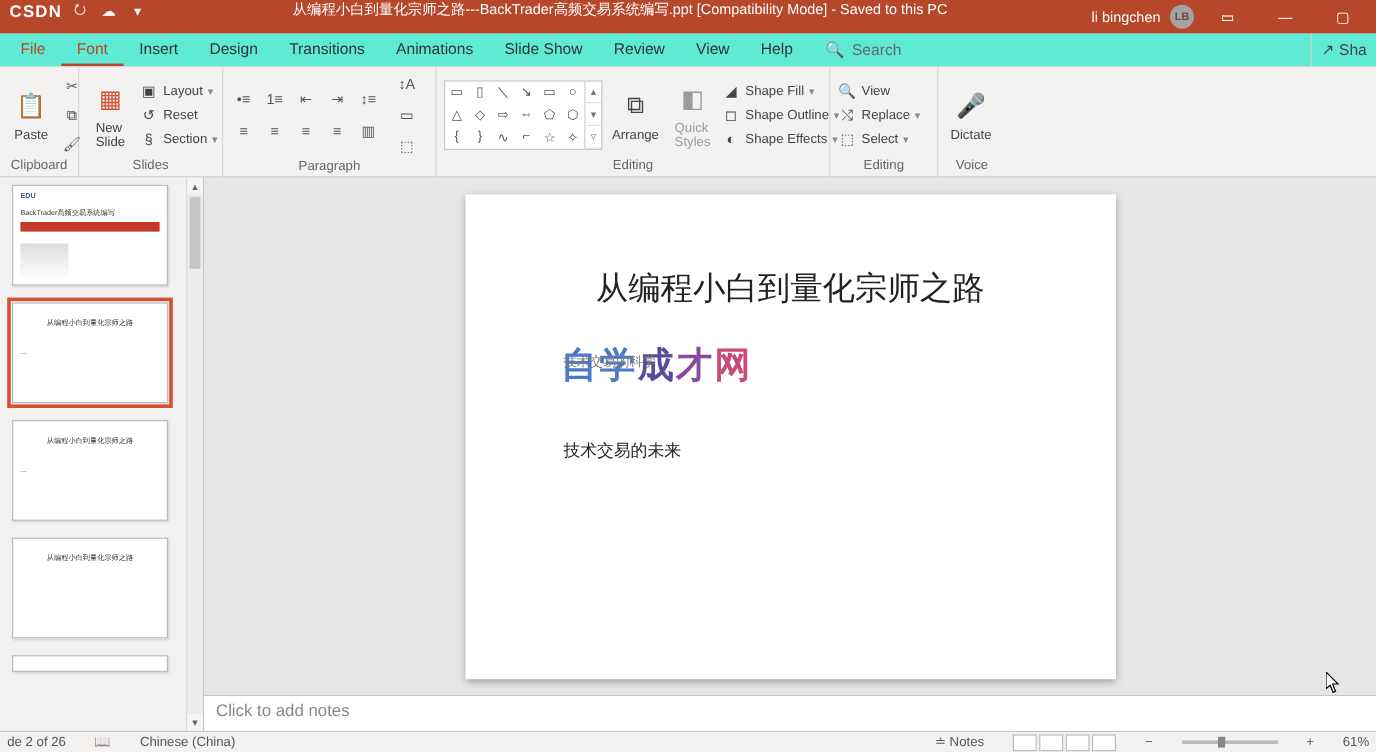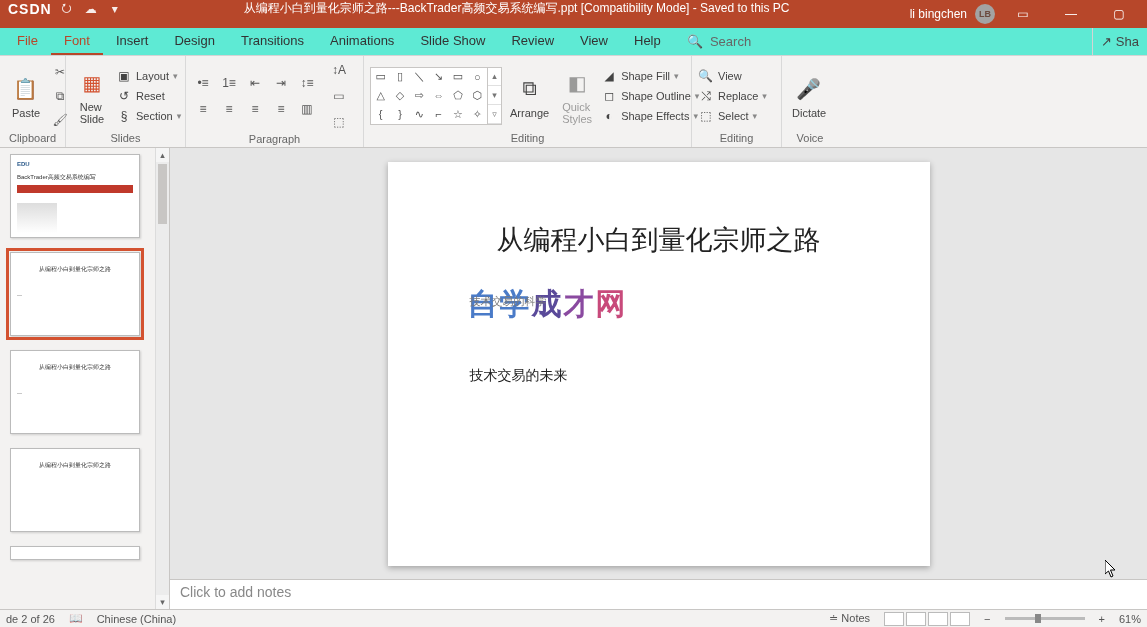--- a/index.html
+++ b/index.html
@@ -77,21 +77,21 @@
 .slide .main-title { position:absolute; top:60px; left:0; right:0; text-align:center; font-family: "SimSun","宋体",serif; font-size:27px; color:#222; }
 .slide .watermark1 { position:absolute; top:122px; left:80px; font-size:30px; font-weight:bold; letter-spacing:2px; }
 .slide .watermark1 .c1{color:#4a7bc8;} .slide .watermark1 .c2{color:#5a4a9a;} .slide .watermark1 .c3{color:#8a4aa0;} .slide .watermark1 .c4{color:#c84a7b;}
 .slide .subtitle-faded { position:absolute; top:132px; left:82px; font-size:11px; color:#7a7a7a; }
 .slide .watermark2 { position:absolute; top:158px; left:86px; font-size:26px; color:#4a7bc8; font-weight:500; letter-spacing:1px; }
 .slide .subtitle2 { position:absolute; top:205px; left:82px; font-size:14px; color:#222; font-family:"SimSun","宋体",serif; }
 
 .notes-pane { height:30px; background:#ffffff; border-top:1px solid #c8c6c4; padding:4px 10px; color:#888; font-size:14px; }
 
 
-.statusbar { height:18px; background:#f3f2f1; border-top:1px solid #c8c6c4; display:flex; align-items:center; font-size:11px; color:#555; padding:0 6px; gap:14px; }
+.statusbar { height:18px; background:#f3f2f1; border-top:1px solid #c8c6c4; display:flex; align-items:center; font-size:11px; color:#555; padding:0 6px; gap:24px; }
 .statusbar .spacer{flex:1;}
 .statusbar .view-btns { display:flex; gap:2px; }
 .statusbar .vb { width:20px; height:14px; border:1px solid #bbb; background:#fff; }
 .statusbar .zoom-slider { width:80px; height:3px; background:#bbb; position:relative; }
 .statusbar .zoom-slider::after { content:""; position:absolute; left:30px; top:-3px; width:6px; height:9px; background:#888; }
 
 .dropdown-caret::after { content:" ▾"; font-size:9px; color:#888; }
 
 
 .cursor-arrow { position:absolute; width:12px; height:18px; pointer-events:none; }

